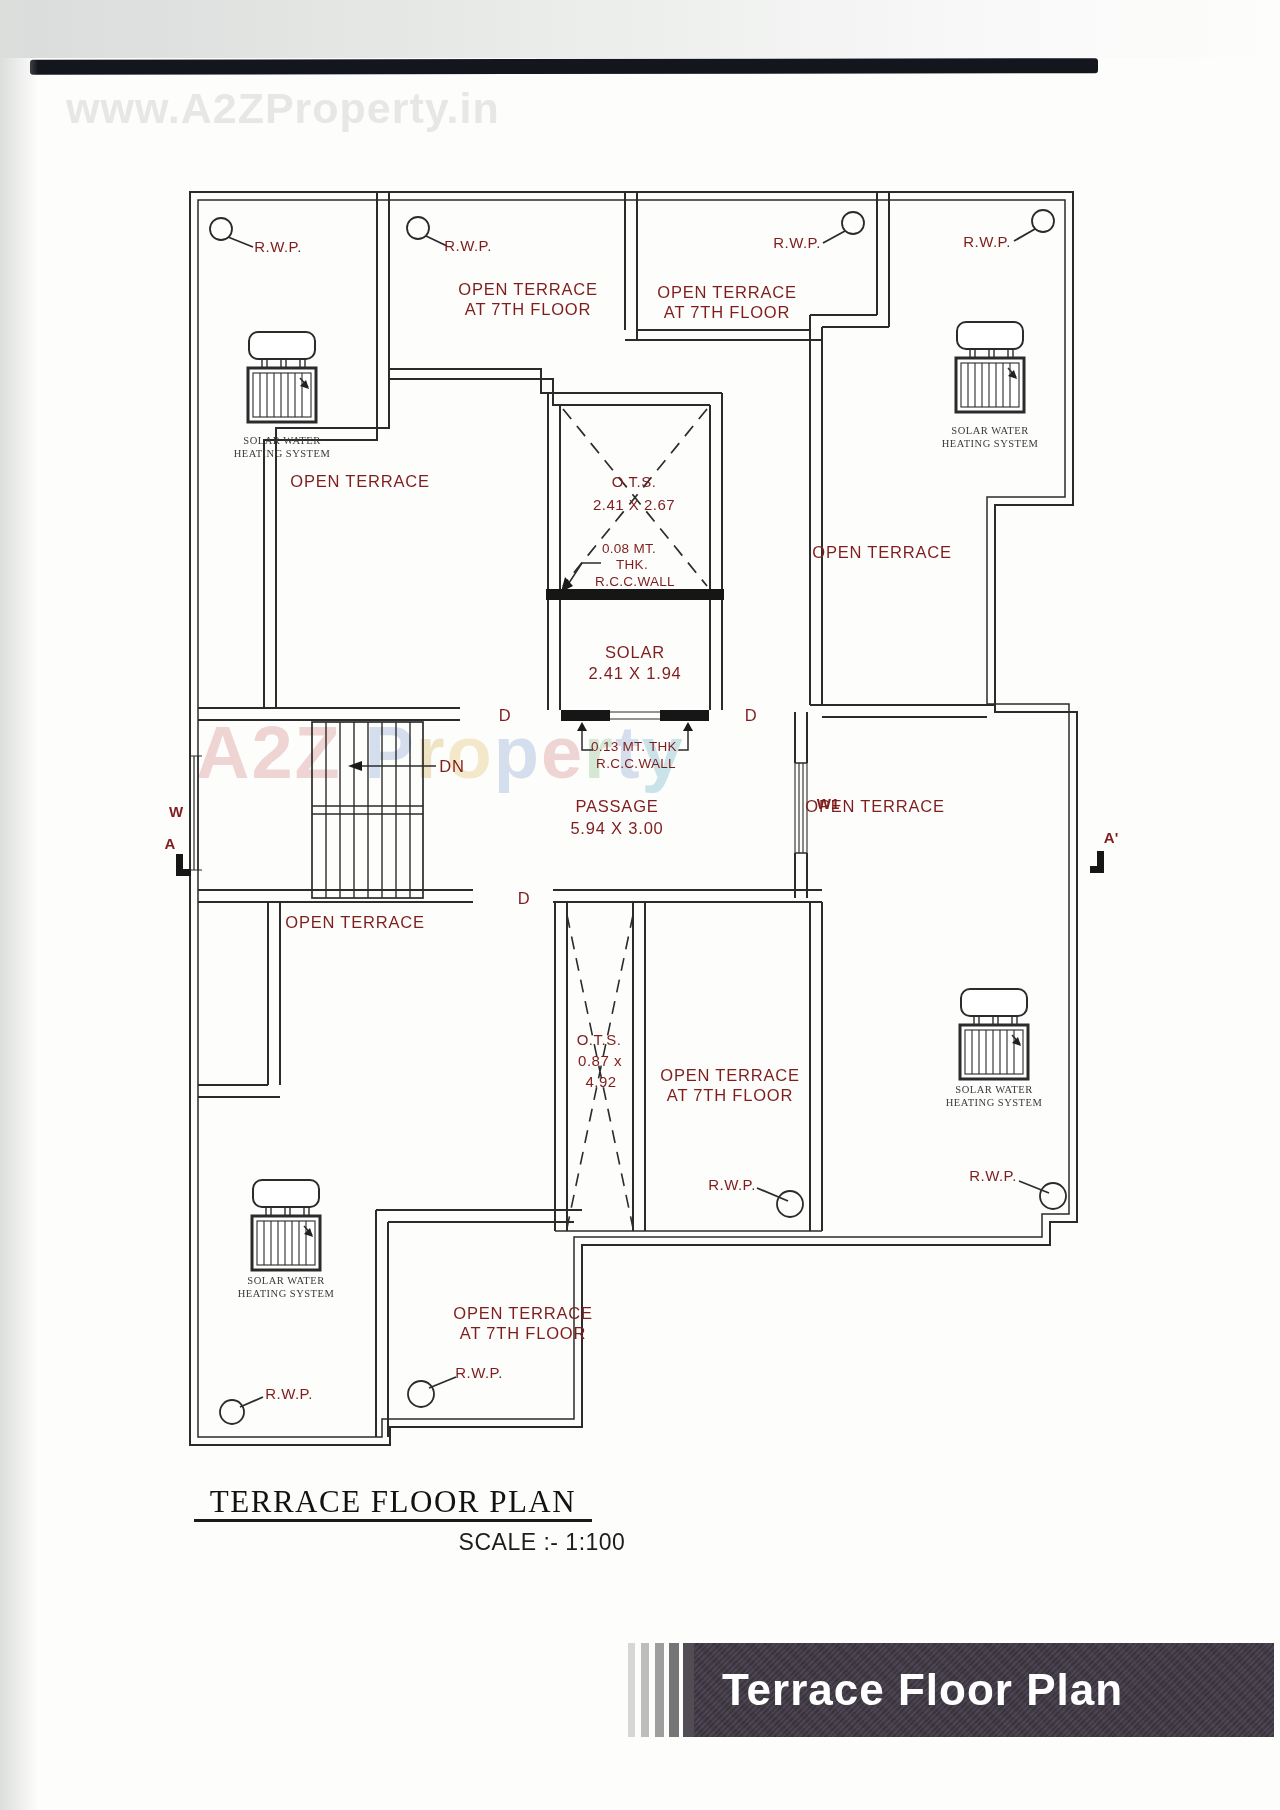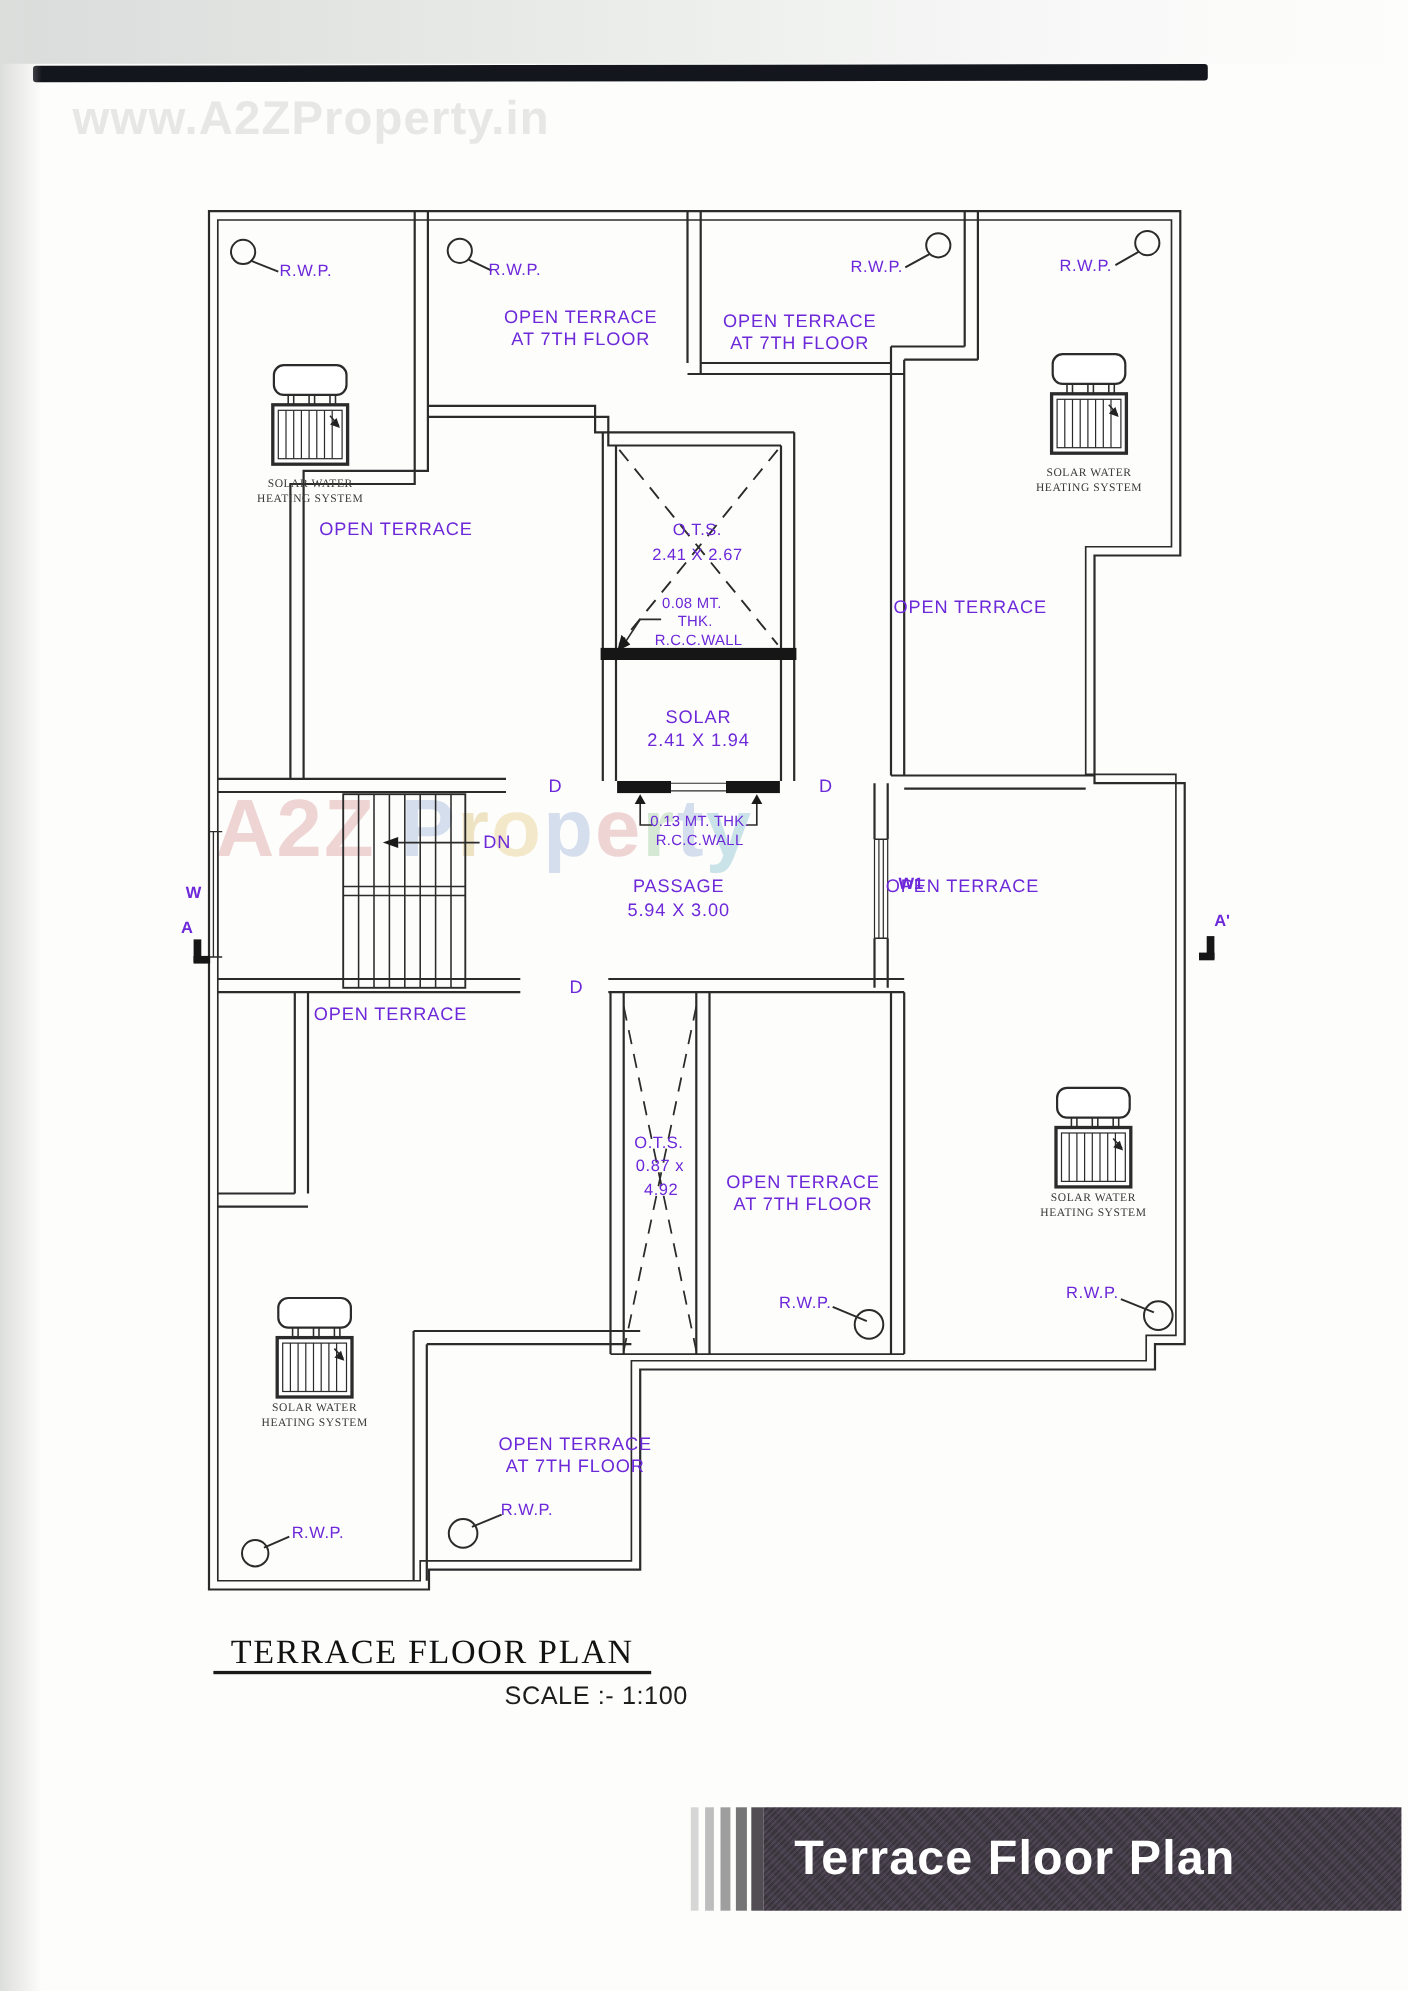--- a/index.html
+++ b/index.html
@@ -9,21 +9,21 @@
   .top-strip{position:absolute;left:0;top:0;width:1280px;height:58px;
      background:linear-gradient(90deg,#d9dcda 0%,#e9ebe9 40%,#f7f8f7 75%,#fdfdfc 100%);}
   .scan-band{position:absolute;left:30px;top:59px;width:1068px;height:15px;background:#14161d;
      border-radius:3px;transform:rotate(-.08deg);}
   .left-shade{position:absolute;left:0;top:0;width:38px;height:1810px;
      background:linear-gradient(90deg,#dcdedc,rgba(253,253,252,0));}
   .wm-top{position:absolute;left:66px;top:84px;font-size:43px;letter-spacing:1px;color:#e7e7e6;font-weight:bold;}
   .wm-center{position:absolute;left:196px;top:710px;font-size:74px;font-weight:bold;letter-spacing:2px;
      opacity:.30;white-space:nowrap;text-align:right;}
   
-  .lbl{position:absolute;transform:translate(-50%,-50%);font-size:15px;color:#6d28d9;
+  .lbl{position:absolute;transform:translate(-50%,-50%);font-size:15px;color:#7f1d1d;
        white-space:nowrap;letter-spacing:.5px;line-height:20px;}
   .lbl .ln{display:block;text-align:center;}
   .s17{font-size:16.5px;letter-spacing:.8px;}
   .s14{font-size:13.5px;letter-spacing:.3px;line-height:16px;}
   .s15{font-size:15px;text-align:center;}
   .cap{font-family:"Liberation Serif",serif;font-size:10.5px;letter-spacing:.5px;color:#3a3a3a;line-height:13px;}
   .marker{font-size:15px;font-weight:bold;letter-spacing:0;}
   
   .plan-title{position:absolute;transform:translate(-50%,-50%);font-family:"Liberation Serif",serif;
      font-size:31px;letter-spacing:1.5px;color:#121212;white-space:nowrap;}

